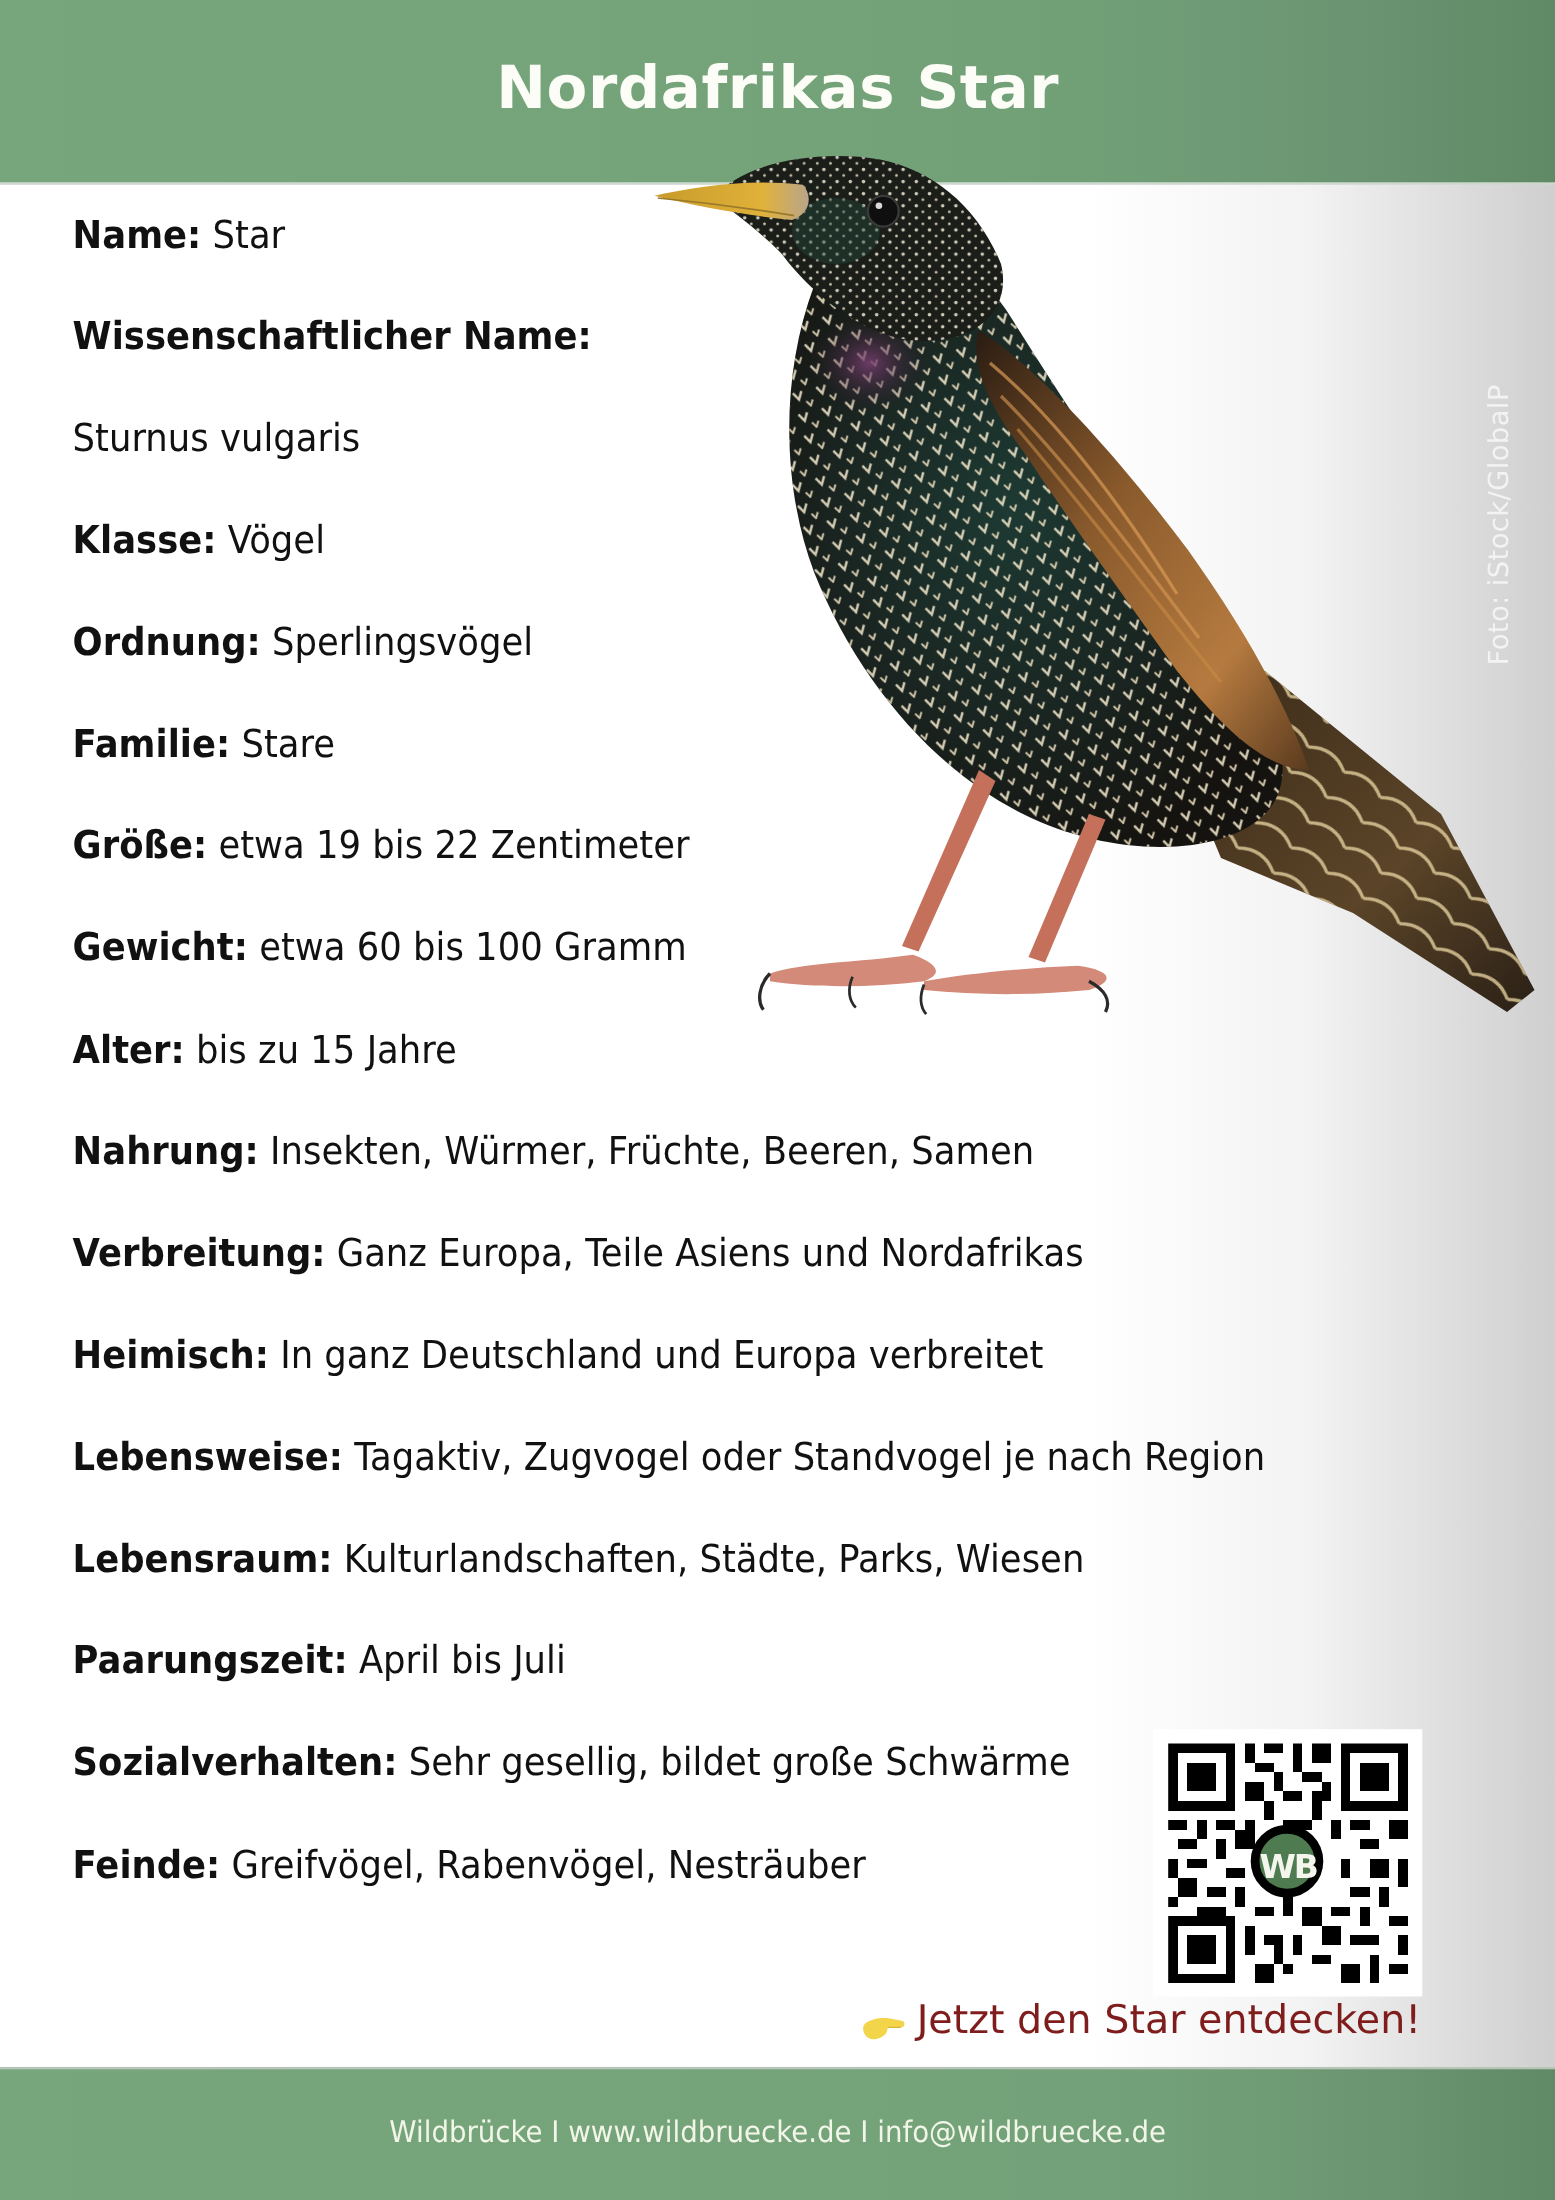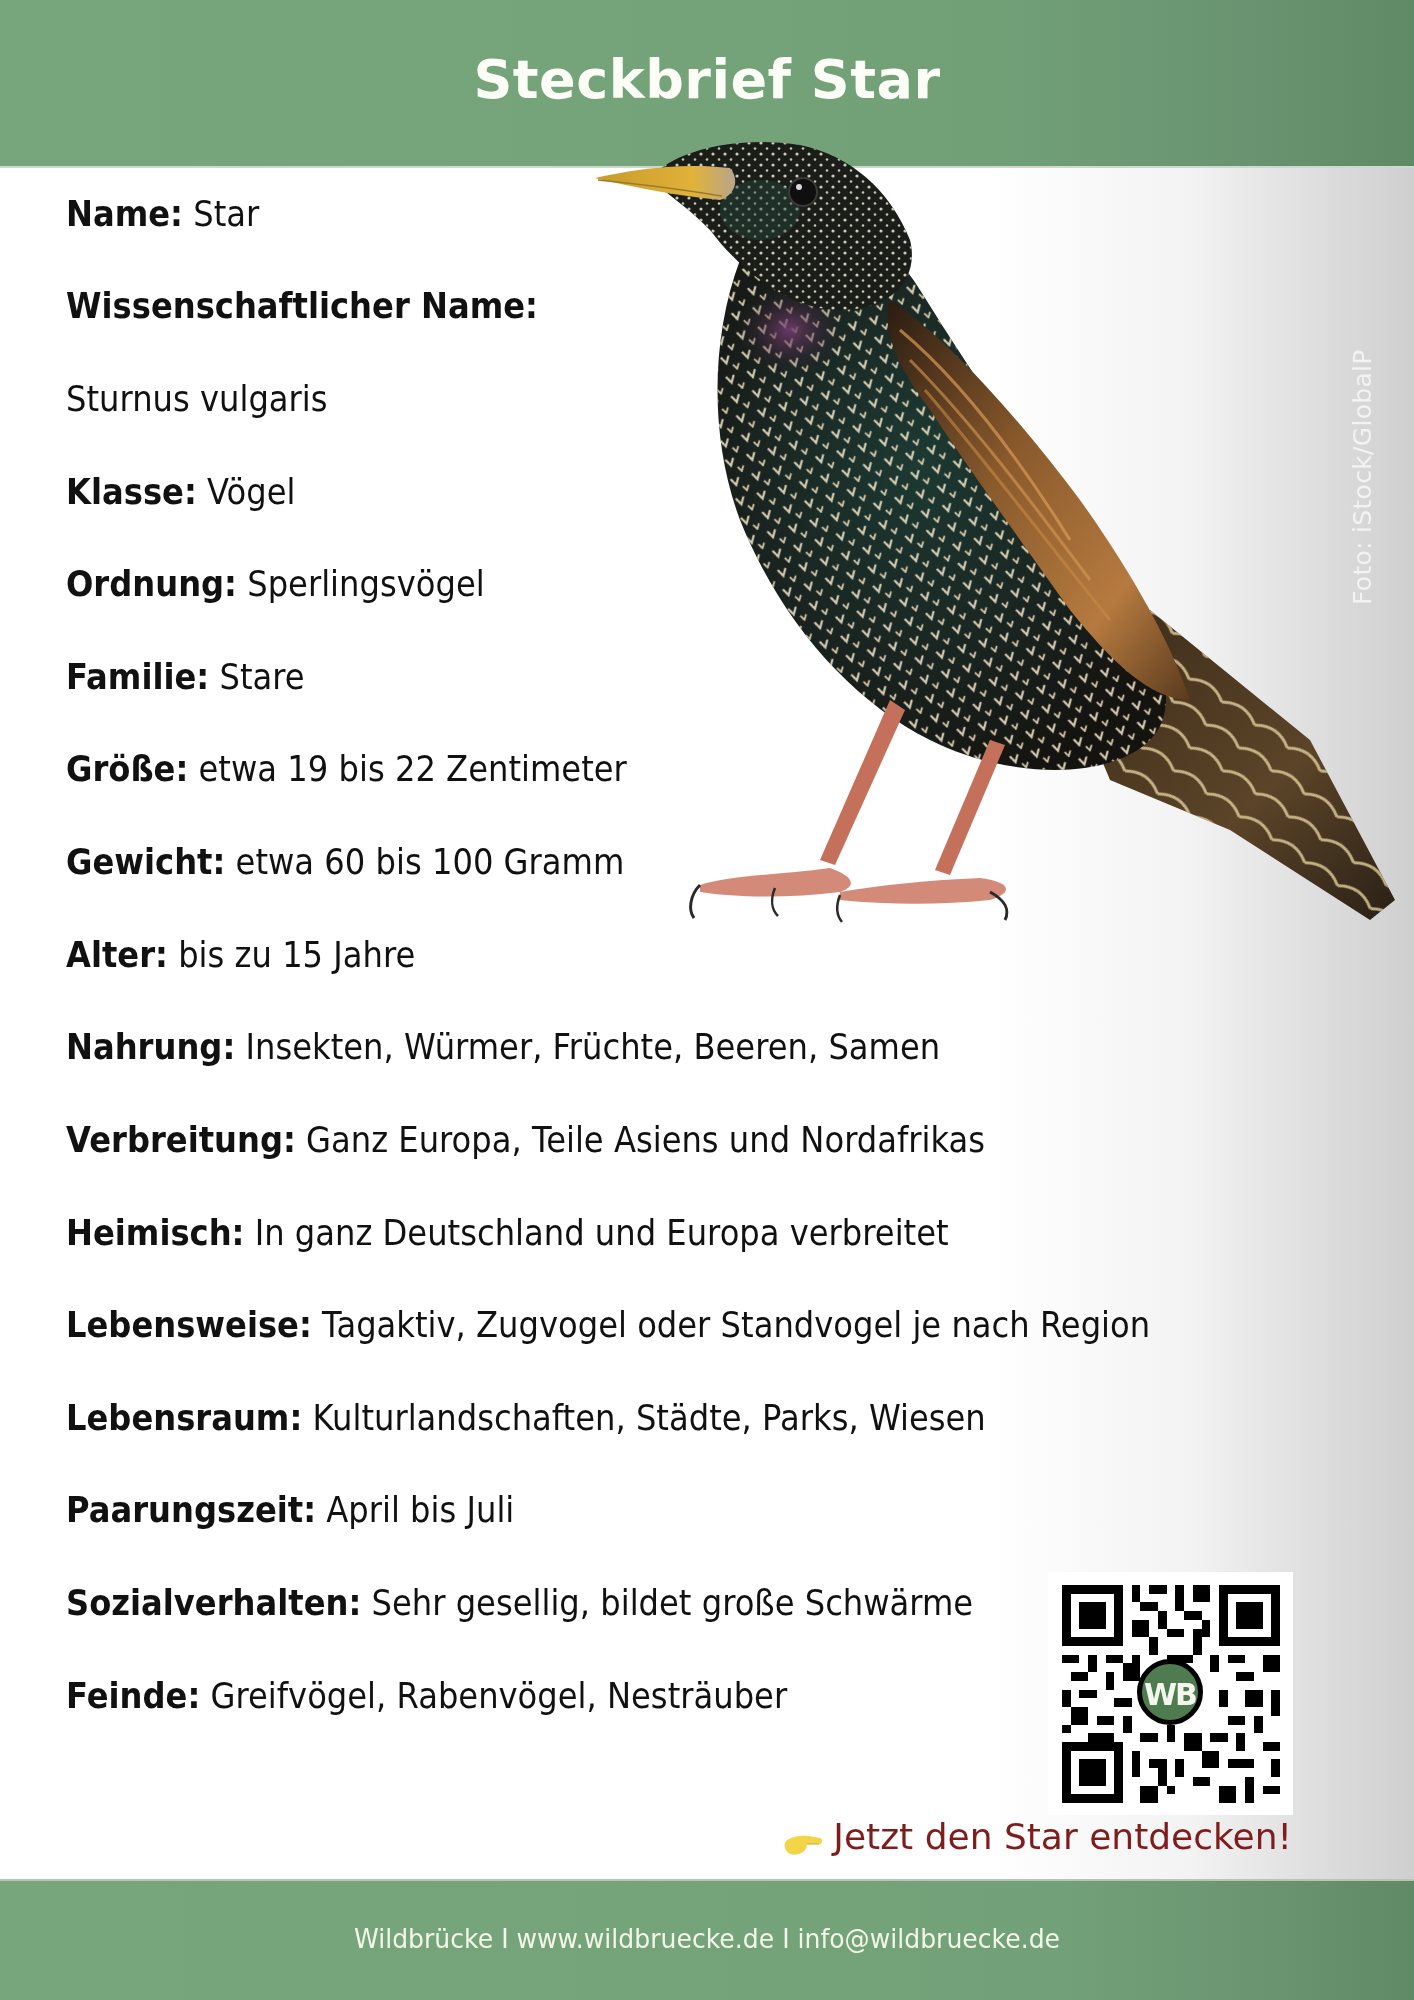--- a/index.html
+++ b/index.html
@@ -41,21 +41,21 @@
     font-size: 25px; color: #f3f3f3; white-space: nowrap;
     font-family: "DejaVu Sans", sans-serif; letter-spacing: 0.3px;
   }
   .qr-box {
     position: absolute; left: 1048px; top: 1572px; width: 245px; height: 243px;
     background: #ffffff;
   }
   .qr-box svg { position: absolute; left: 14px; top: 13px; }
   .wb-logo {
     position: absolute; left: 1137px; top: 1659px; width: 66px; height: 66px;
-    border-radius: 50%; background: #4f7b50; border: 5px solid #000000;
+    border-radius: 50%; background: #4f7b50; border: 8px solid #000000;
     box-sizing: border-box; color: #f4f6ee; font-weight: bold; font-size: 30px;
     line-height: 62px; text-align: center; font-family: "DejaVu Sans", sans-serif;
     letter-spacing: -2px;
   }
   .cta {
     position: absolute; right: 122px; top: 1815px; white-space: nowrap;
     font-size: 36px; line-height: 44px; color: #7f1d1d;
     font-family: "DejaVu Sans", sans-serif;
     display: flex; align-items: center; gap: 10px;
   }
@@ -73,21 +73,21 @@
     font-family: "DejaVu Sans", sans-serif;
     transform: scaleX(0.93);
   }
 </style>
 </head>
 <body>
 
 <div class="page-bg"></div>
 
 <header class="header">
-  <div class="title">Steckbrief Star</div>
+  <div class="title">Nordafrikas Star</div>
 </header>
 
 <svg class="bird" viewBox="0 0 810 800" xmlns="http://www.w3.org/2000/svg">
   <defs>
     <radialGradient id="bodyG" cx="45%" cy="45%" r="60%">
       <stop offset="0%" stop-color="#1d3a33"></stop>
       <stop offset="55%" stop-color="#1a2622"></stop>
       <stop offset="100%" stop-color="#15130f"></stop>
     </radialGradient>
     <linearGradient id="wingG" x1="0" y1="0" x2="1" y2="1">

